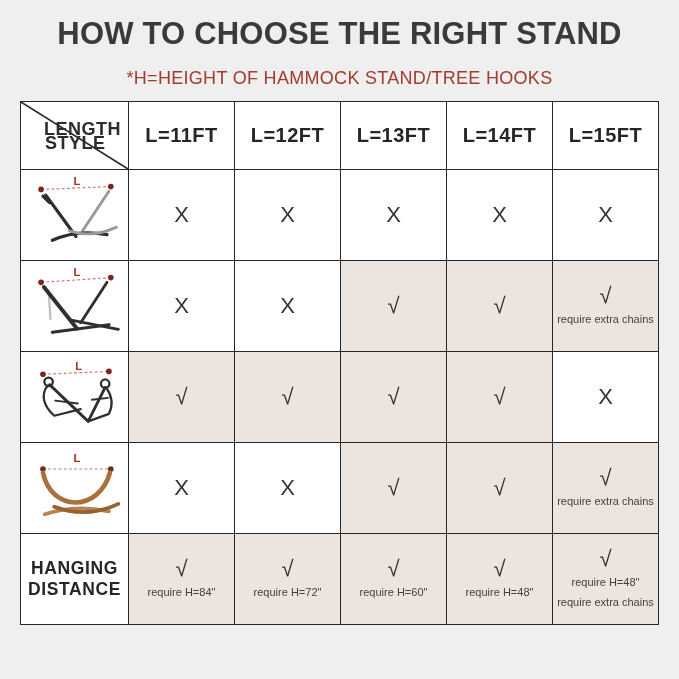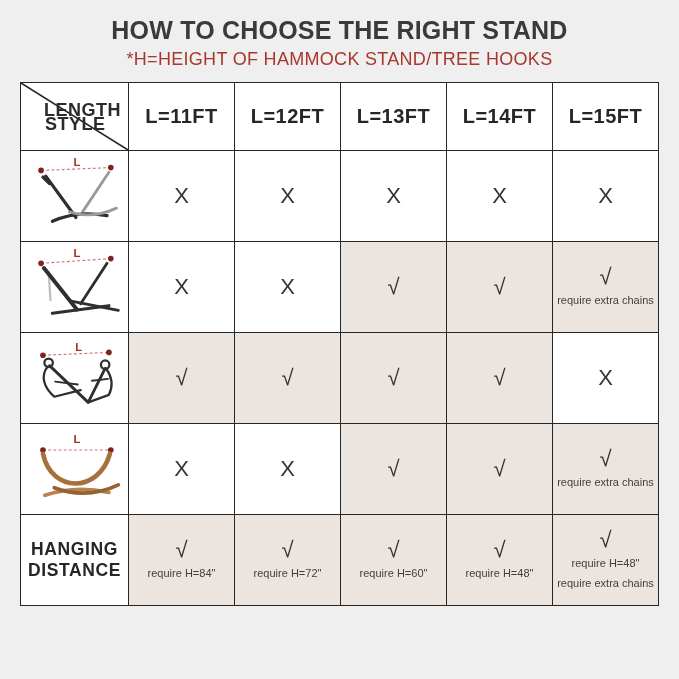--- a/index.html
+++ b/index.html
@@ -4,26 +4,26 @@
 <style>
   html,body{margin:0;padding:0;}
   body{
     width:679px;height:679px;overflow:hidden;
     background:#EFEFEF;
     font-family:"Liberation Sans",sans-serif;
     -webkit-font-smoothing:antialiased;
   }
   .titles{text-align:center;padding-top:16px;}
   .title-line{
-    font-size:25px;font-weight:bold;color:#3A3A3A;
+    font-size:31px;font-weight:bold;color:#3A3A3A;
     line-height:1.18;letter-spacing:.2px;
   }
   .subtitle{
     font-size:18px;font-weight:400;color:#A6392E;
-    margin-top:3px;letter-spacing:.3px;
+    margin-top:15px;letter-spacing:.3px;
   }
   table.matrix{
     border-collapse:collapse;table-layout:fixed;
     width:639px;margin:12px auto 0 auto;
     background:#FFFFFF;
   }
   td{
     border:1.6px solid #262626;
     text-align:center;vertical-align:middle;
     background:#FFFFFF;padding:0;

